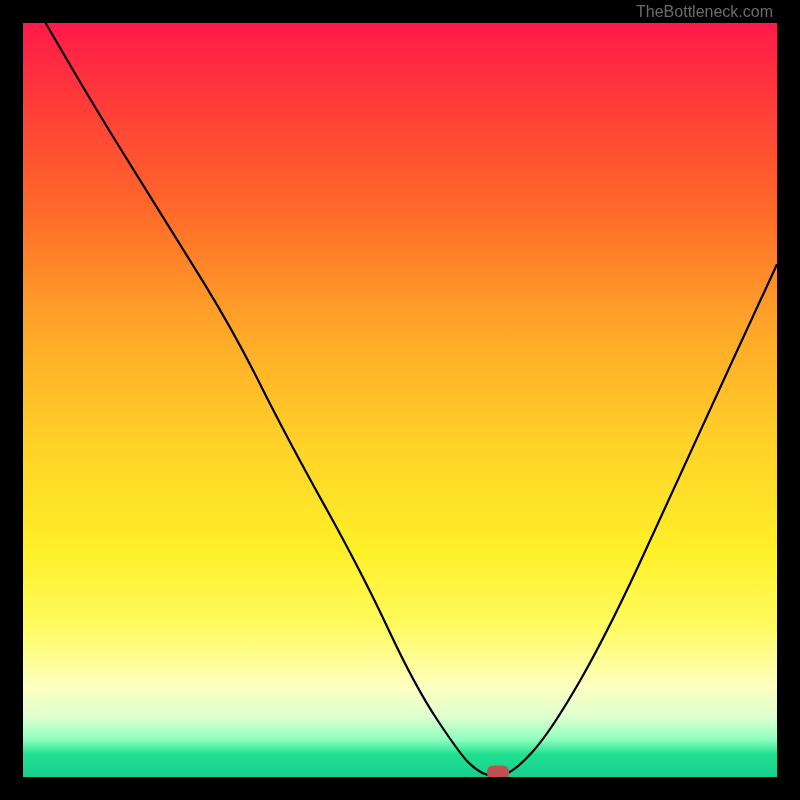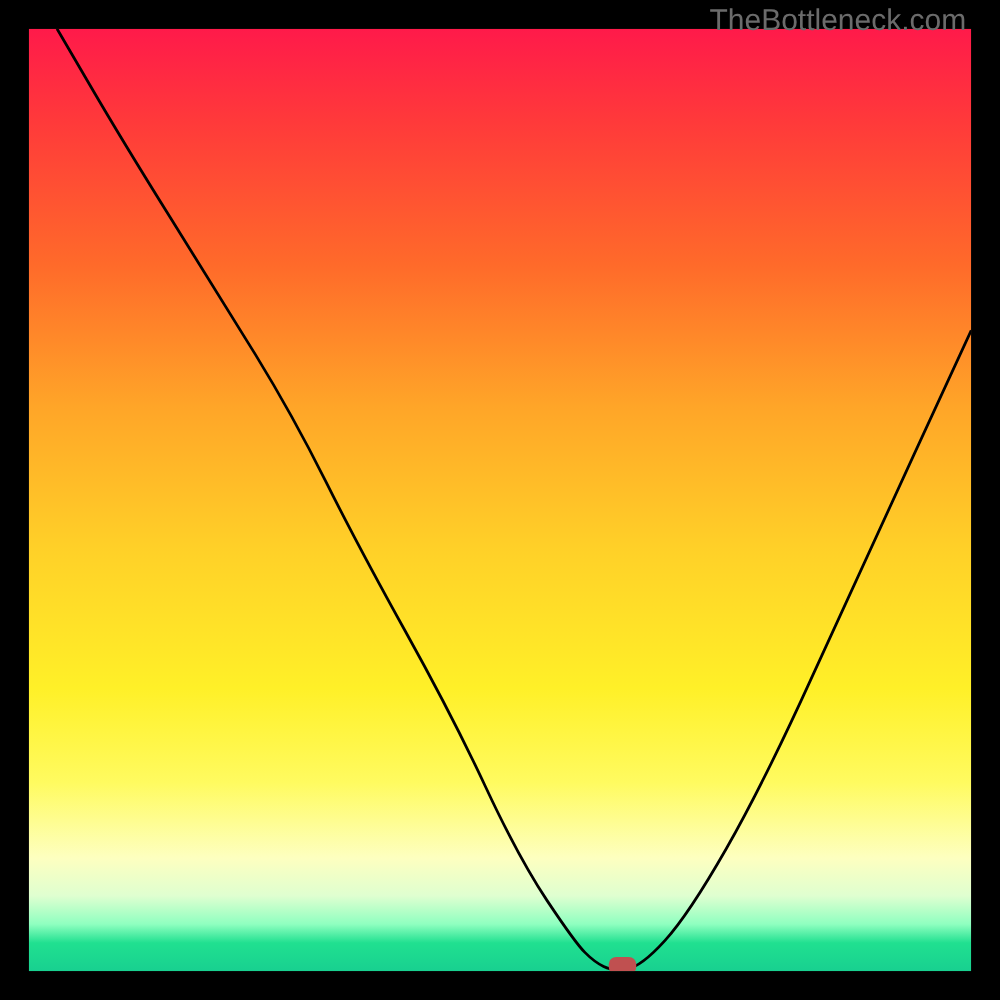--- a/index.html
+++ b/index.html
@@ -45,21 +45,21 @@
     );
   }
   .plot-svg {
     position: absolute;
     inset: 0;
   }
   .attribution {
     position: absolute;
     top: 3px;
     right: 27px;
-    font-size: 24px;
+    font-size: 16px;
     color: #6b6b6b;
     font-weight: 500;
     font-family: Arial, Helvetica, sans-serif;
     letter-spacing: 0px;
   }
   .marker {
     fill: #c05050;
   }
   .curve {
     stroke: #000;

